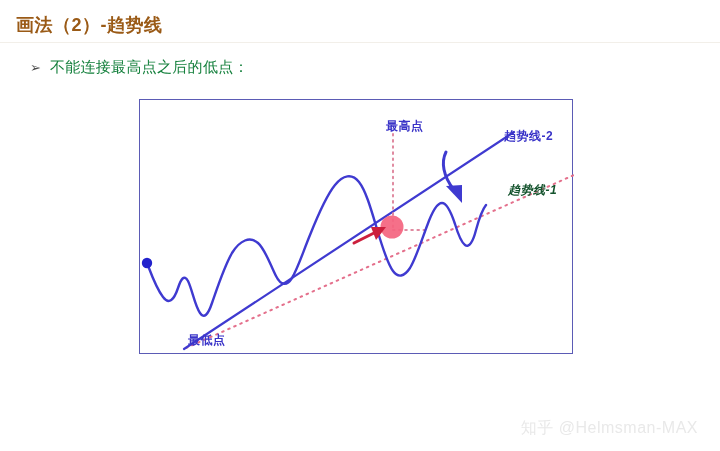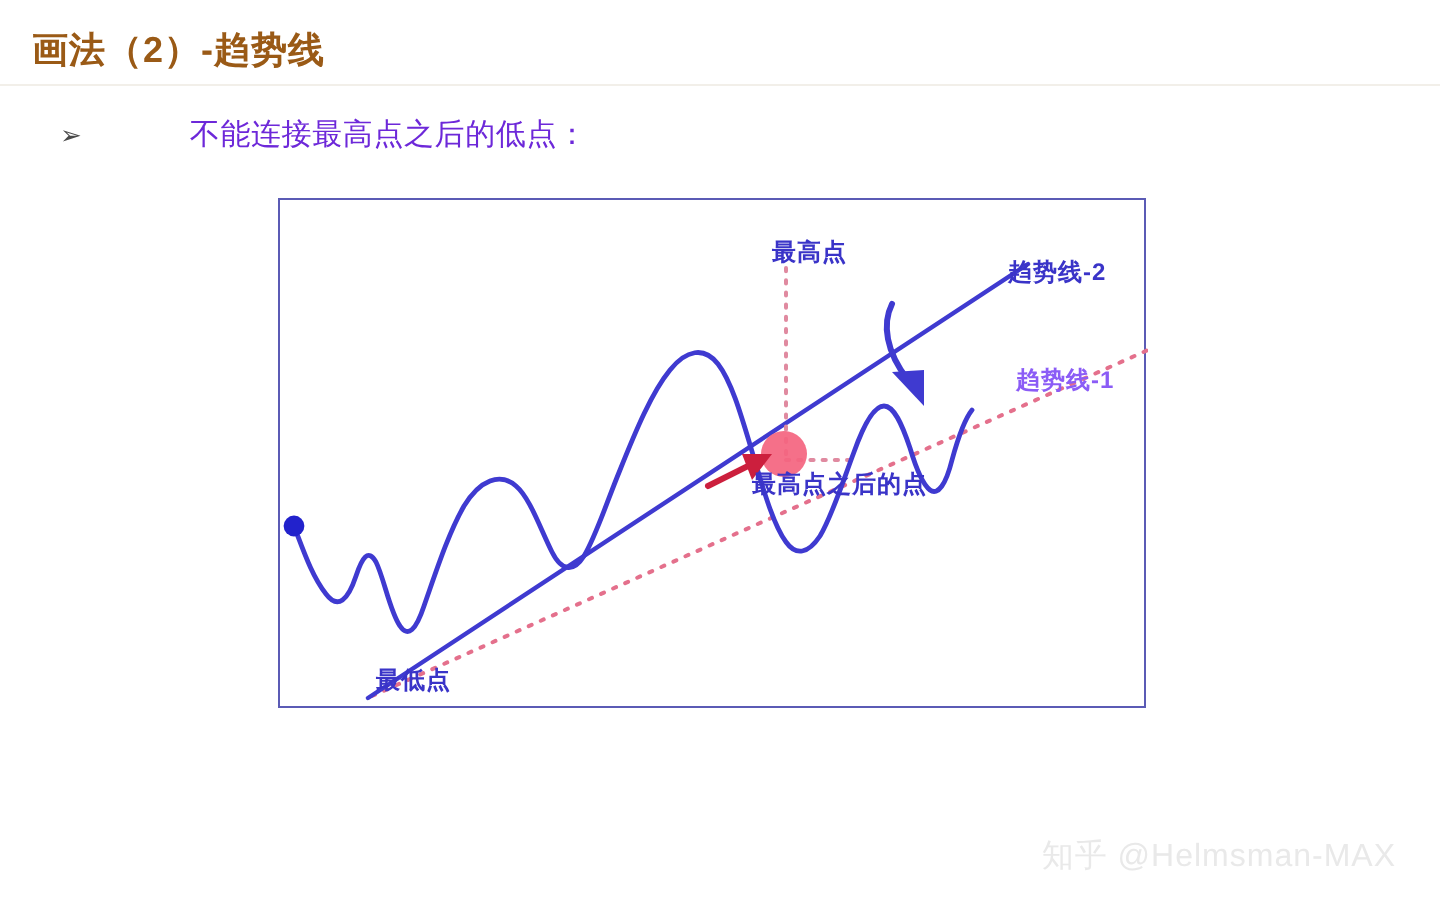--- a/index.html
+++ b/index.html
@@ -49,24 +49,23 @@
     align-items: baseline;
     gap: 9px;
   }
   #bullet-marker {
     font-size: 13px;
     color: #4a4a4a;
     line-height: 1;
   }
   #bullet-text {
     font-size: 15px;
-    color: #6d28d9;
+    color: #15803d;
     white-space: nowrap;
     letter-spacing: 0.3px;
-    margin-left: 45px;
   }
   
   #chart-frame {
     position: absolute;
     left: 139px;
     top: 99px;
     width: 434px;
     height: 255px;
     border: 1.6px solid #5b5bb5;
     background: #ffffff;
@@ -80,21 +79,21 @@
     display: block;
   }
   .chart-label {
     position: absolute;
     font-size: 12px;
     font-weight: bold;
     white-space: nowrap;
     letter-spacing: 0.5px;
   }
   .lbl-blue { color: #3a34c8; }
-  .lbl-red  { color: #8b5cf6; }
+  .lbl-red  { color: #14532d; font-style: italic; }
 
   #label-peak      { left: 226px; top: 18px; margin-left: 20px; }
   #label-trend2    { left: 364px; top: 28px; }
   #label-trend1    { left: 368px; top: 82px; }
   #label-after     { left: 236px; top: 134px; }
   #label-low       { left: 48px;  top: 232px; }
 
   
   #watermark {
     position: absolute;
@@ -168,20 +167,19 @@
         <polygon points="322,103 306,86 322,85" fill="#3f3ad0"></polygon>
       </g>
     </svg>
 
     <div class="chart-label lbl-blue" id="label-peak">最高点</div>
 
     <div class="chart-label lbl-blue" id="label-trend2">趋势线-2</div>
 
     <div class="chart-label lbl-red" id="label-trend1">趋势线-1</div>
 
-    <div class="chart-label lbl-blue" id="label-after">最高点之后的点</div>
 
     <div class="chart-label lbl-blue" id="label-low">最低点</div>
   </div>
 
   <div id="watermark">知乎 @Helmsman-MAX</div>
 
 </div>
 
 </body></html>

